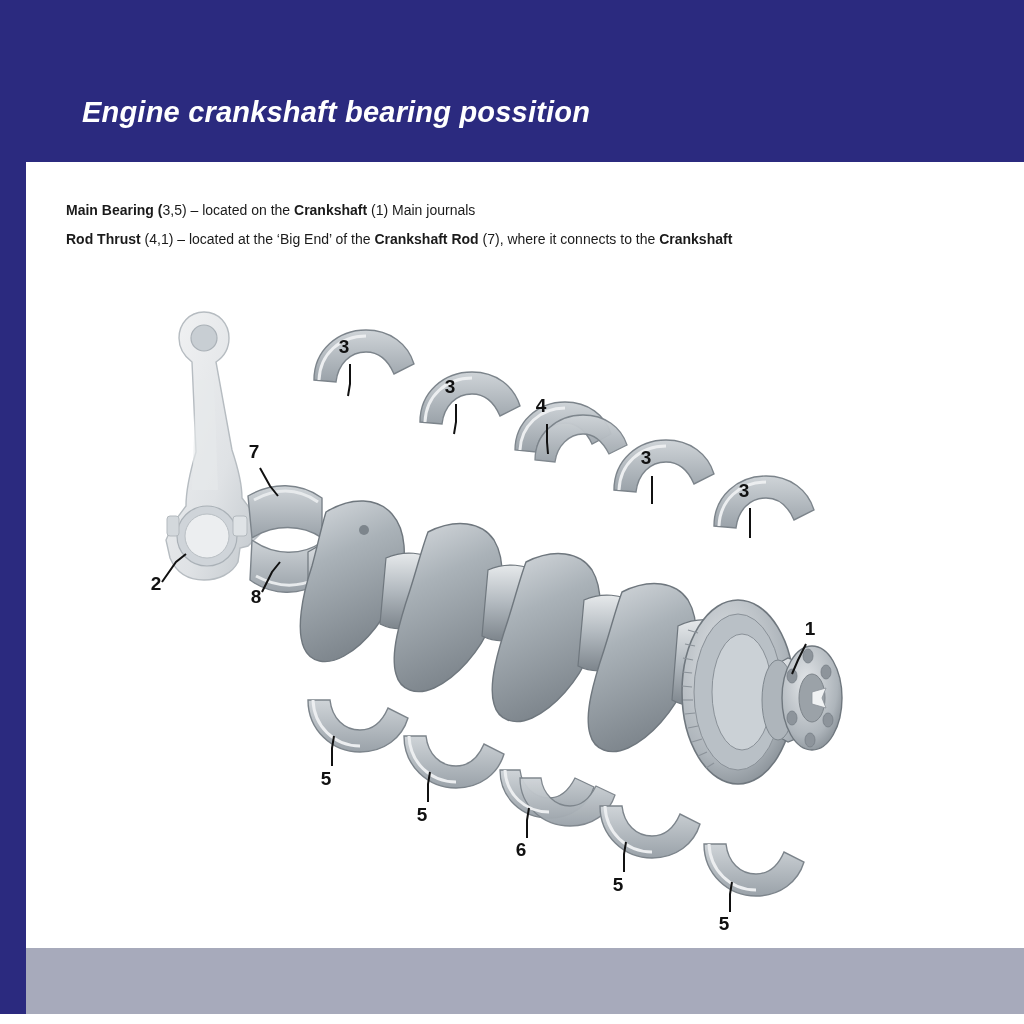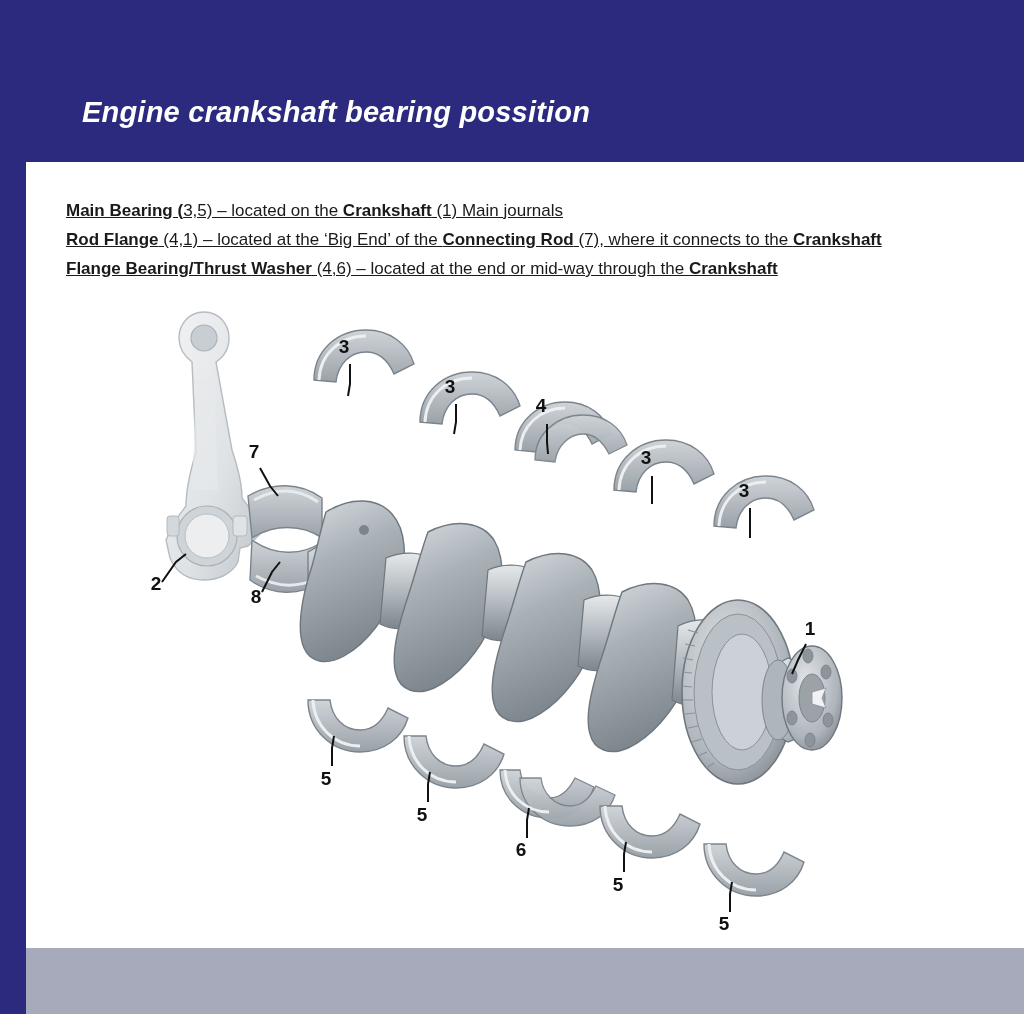--- a/index.html
+++ b/index.html
@@ -49,23 +49,22 @@
     letter-spacing: 0.2px;
     white-space: nowrap;
   }
   
   .desc {
     position: absolute;
     left: 66px;
     top: 196px;
     width: 940px;
     color: #1a1a1a;
-    font-size: 17px;
+    font-size: 14px;
     line-height: 29px;
-    text-decoration: underline;
   }
   .desc .line { white-space: nowrap; }
   .desc b { font-weight: bold; }
   
   .footer-band {
     position: absolute;
     left: 26px;
     top: 948px;
     width: 998px;
     height: 76px;
@@ -102,24 +101,21 @@
 
   <div class="left-bar"></div>
   <div class="header-band"></div>
   <div class="header-title">Engine crankshaft bearing possition</div>
 
   <div class="desc">
     <div class="line">
       <b>Main Bearing (</b><span>3,5) – located on the </span><b>Crankshaft</b><span> (1) Main journals</span>
     </div>
     <div class="line">
-      <b>Rod Flange</b><span> (4,1) – located at the ‘Big End’ of the </span><b>Connecting Rod</b><span> (7), where it connects to the </span><b>Crankshaft</b>
-    </div>
-    <div class="line">
-      <b>Flange Bearing/Thrust Washer</b><span> (4,6) – located at the end or mid-way through the </span><b>Crankshaft</b>
+      <b>Rod Thrust</b><span> (4,1) – located at the ‘Big End’ of the </span><b>Crankshaft Rod</b><span> (7), where it connects to the </span><b>Crankshaft</b>
     </div>
   </div>
 
   <div class="figure">
     <svg width="998" height="648" viewBox="0 0 998 648" xmlns="http://www.w3.org/2000/svg">
       <defs>
         <linearGradient id="gMetal" x1="0" y1="0" x2="0" y2="1">
           <stop offset="0%" stop-color="#e3e6e9"></stop>
           <stop offset="45%" stop-color="#b5bcc2"></stop>
           <stop offset="100%" stop-color="#8b9399"></stop>

